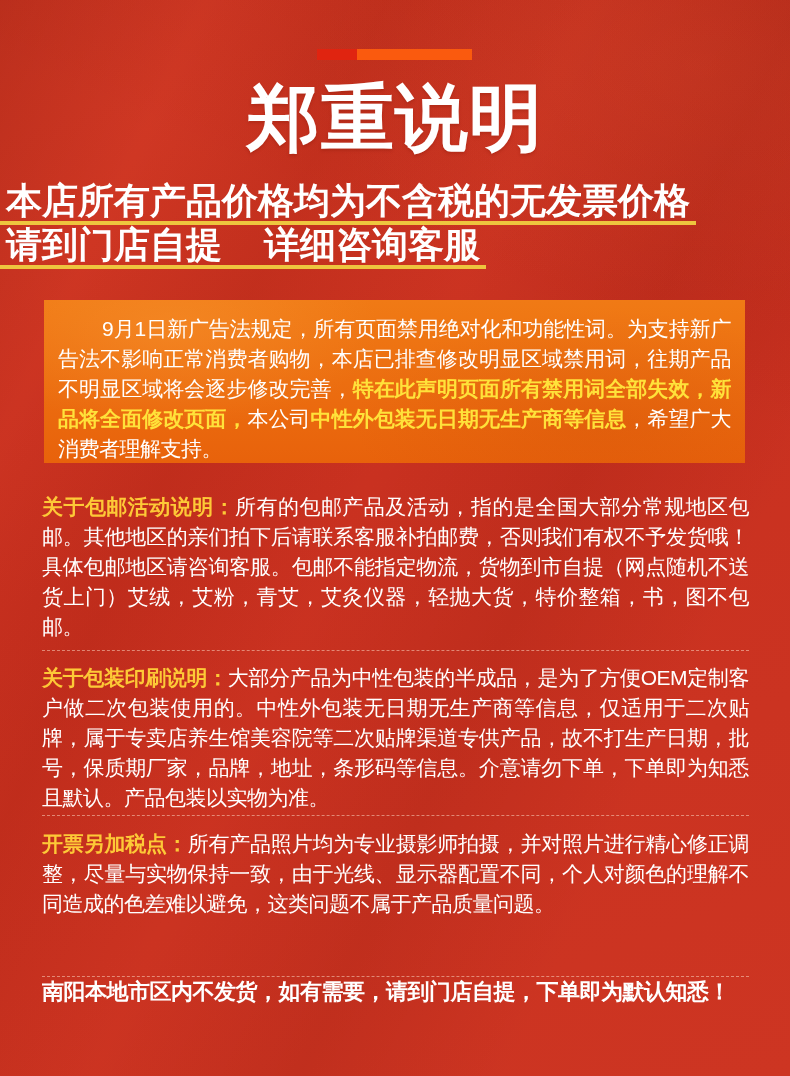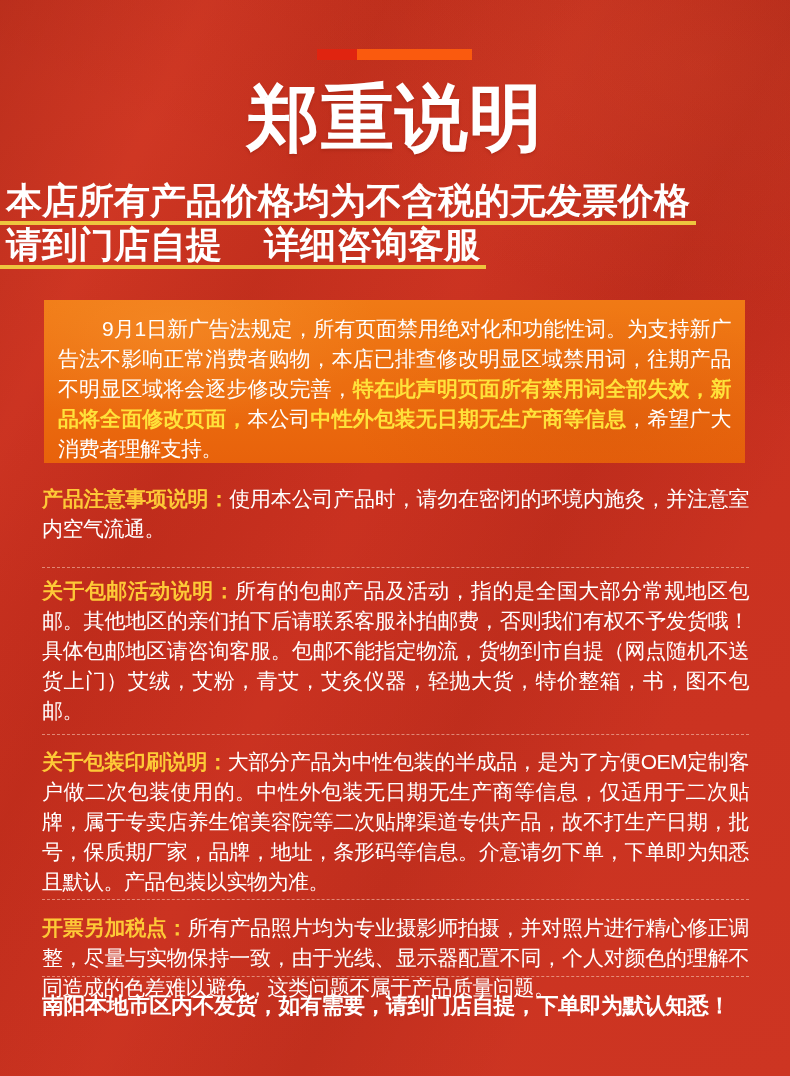--- a/index.html
+++ b/index.html
@@ -65,21 +65,20 @@
   }
   .section .sec-header{color:#fdc937;font-weight:bold;}
   .section.s1{padding:0 0 23px 0;}
   .section.s2{padding:8px 0 8px 0;}
   .section.s3{padding:12px 0 2px 0;}
   .section.s4{padding:13px 0 4px 0;}
   
   .footer-note{
     position:absolute;left:42px;top:976px;width:707px;
     border-top:1px dashed rgba(255,226,205,0.5);
-    padding-top:14px;
     font-size:22px;line-height:30px;font-weight:bold;color:#ffffff;
     letter-spacing:-0.5px;white-space:nowrap;
   }
 </style>
 </head>
 <body>
 
 <div class="page">
 
   <div class="top-bar">
@@ -96,23 +95,20 @@
     <div class="sub-line second">
       <span class="u"><span>请到门店自提</span><span class="sub-gap"></span><span>详细咨询客服</span></span>
     </div>
   </div>
 
   <div class="notice-box">
     <p id="notice-text"><span>9月1日新广告法规定，所有页面禁用绝对化和功能性词。为支持新广告法不影响正常消费者购物，本店已排查修改明显区域禁用词，往期产品不明显区域将会逐步修改完善，</span><span class="hl">特在此声明页面所有禁用词全部失效，新品将全面修改页面，</span><span>本公司</span><span class="hl">中性外包装无日期无生产商等信息</span><span>，希望广大消费者理解支持。</span></p>
   </div>
 
   <div class="sections" id="sections">
-      <div class="section s1">
-        <p><span class="sec-header">产品注意事项说明：</span><span>使用本公司产品时，请勿在密闭的环境内施灸，并注意室内空气流通。</span></p>
-      </div>
       <div class="section s2">
         <p><span class="sec-header">关于包邮活动说明：</span><span>所有的包邮产品及活动，指的是全国大部分常规地区包邮。其他地区的亲们拍下后请联系客服补拍邮费，否则我们有权不予发货哦！ 具体包邮地区请咨询客服。包邮不能指定物流，货物到市自提（网点随机不送货上门）艾绒，艾粉，青艾，艾灸仪器，轻抛大货，特价整箱，书，图不包邮。</span></p>
       </div>
       <div class="section s3">
         <p><span class="sec-header">关于包装印刷说明：</span><span>大部分产品为中性包装的半成品，是为了方便OEM定制客户做二次包装使用的。中性外包装无日期无生产商等信息，仅适用于二次贴牌，属于专卖店养生馆美容院等二次贴牌渠道专供产品，故不打生产日期，批号，保质期厂家，品牌，地址，条形码等信息。介意请勿下单，下单即为知悉且默认。产品包装以实物为准。</span></p>
       </div>
       <div class="section s4">
         <p><span class="sec-header">开票另加税点：</span><span>所有产品照片均为专业摄影师拍摄，并对照片进行精心修正调整，尽量与实物保持一致，由于光线、显示器配置不同，个人对颜色的理解不同造成的色差难以避免，这类问题不属于产品质量问题。</span></p>
       </div>
     </div>

